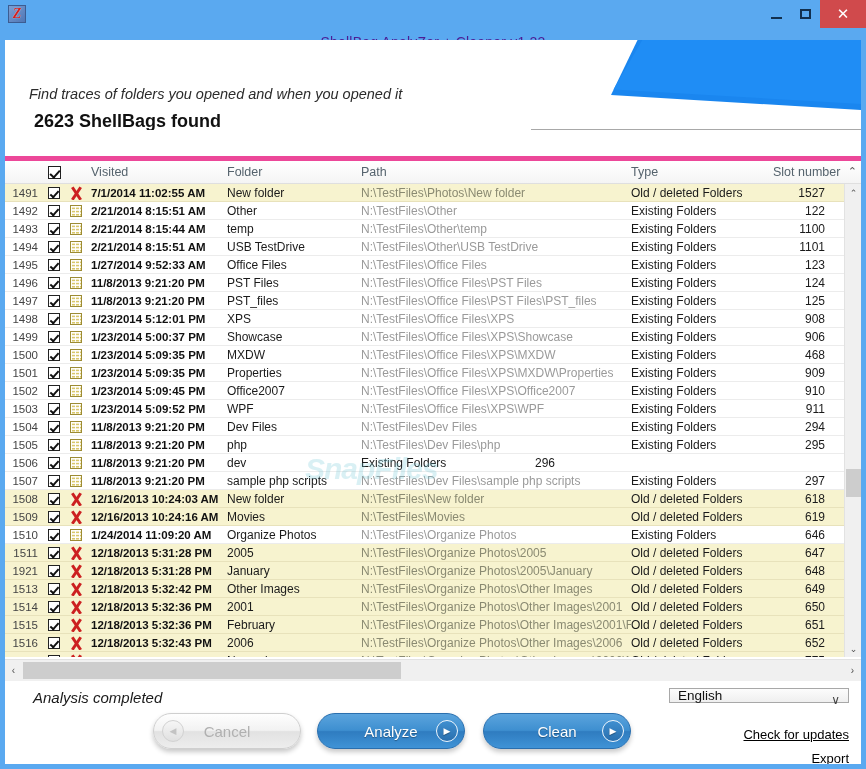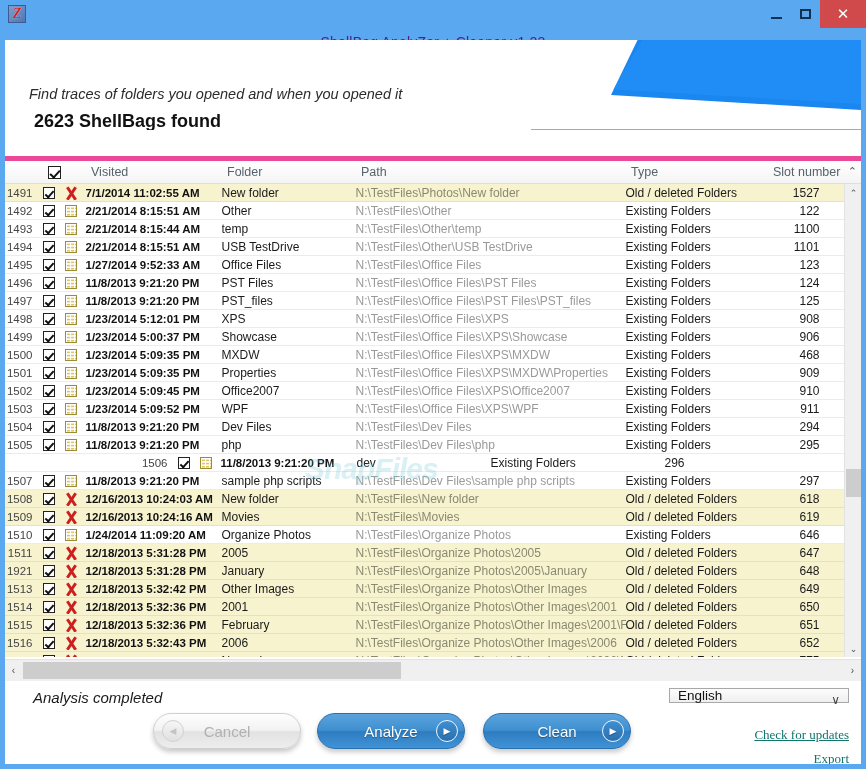--- a/index.html
+++ b/index.html
@@ -169,21 +169,20 @@
     white-space: nowrap;
   }
 
   .row {
     display: flex; align-items: center;
     height: 18px;
     border-bottom: 1px solid #ececec;
     font-size: 12px;
     background: #ffffff;
     padding-right: 0;
-    justify-content: center;
   }
   .row.deleted { background: #f7f3cf; border-bottom: 1px solid #e8e2bb;}
   .c { flex: 0 0 auto; overflow: hidden; white-space: nowrap; }
   .c-num  { width: 38px; text-align: right; padding-right: 5px; color: #444; font-size: 11.5px;}
   .c-chk  { width: 22px; display: flex; align-items: center; justify-content: center; }
   .c-ico  { width: 22px; display: flex; align-items: center; justify-content: center; }
   .c-vis  { width: 140px; padding-left: 4px; font-weight: bold; color: #111; font-size: 11.5px;}
   .c-fold { width: 134px; color: #1a1a1a; }
   .c-path { width: 270px; color: #8a8a72; }
   .row:not(.deleted) .c-path { color: #9a9a9a; }
@@ -311,23 +310,22 @@
     position: absolute; right: 12px; top: 7px;
     width: 180px; height: 15px;
     background: linear-gradient(#fcfcfc,#efefef);
     border: 1px solid #a8a8a8;
     display: flex; align-items: center;
     padding-left: 8px; font-size: 13.5px; color: #111;
   }
   #lang-select .chev { position: absolute; right: 8px; top: 4px; font-size: 12px; color: #444;}
   .footlink {
     position: absolute; right: 12px;
-    font-size: 13px; color: #0f766e;
+    font-size: 13px; color: #000000;
     text-decoration: underline;
-    font-family: Liberation Serif, serif;
   }
   #link-updates { top: 46px; }
   #link-export  { top: 70px; }
 </style>
 </head>
 <body>
 
 <div id="window">
 
   <div id="titlebar">

